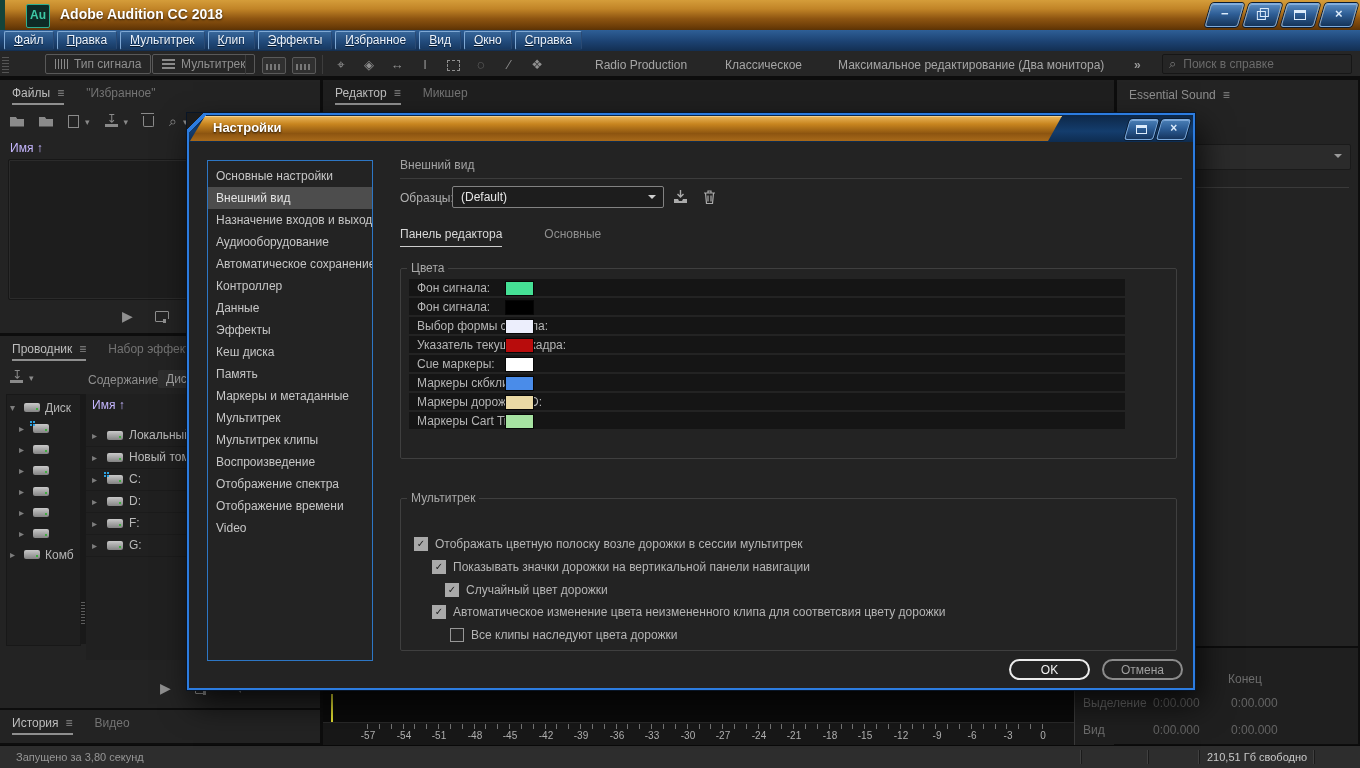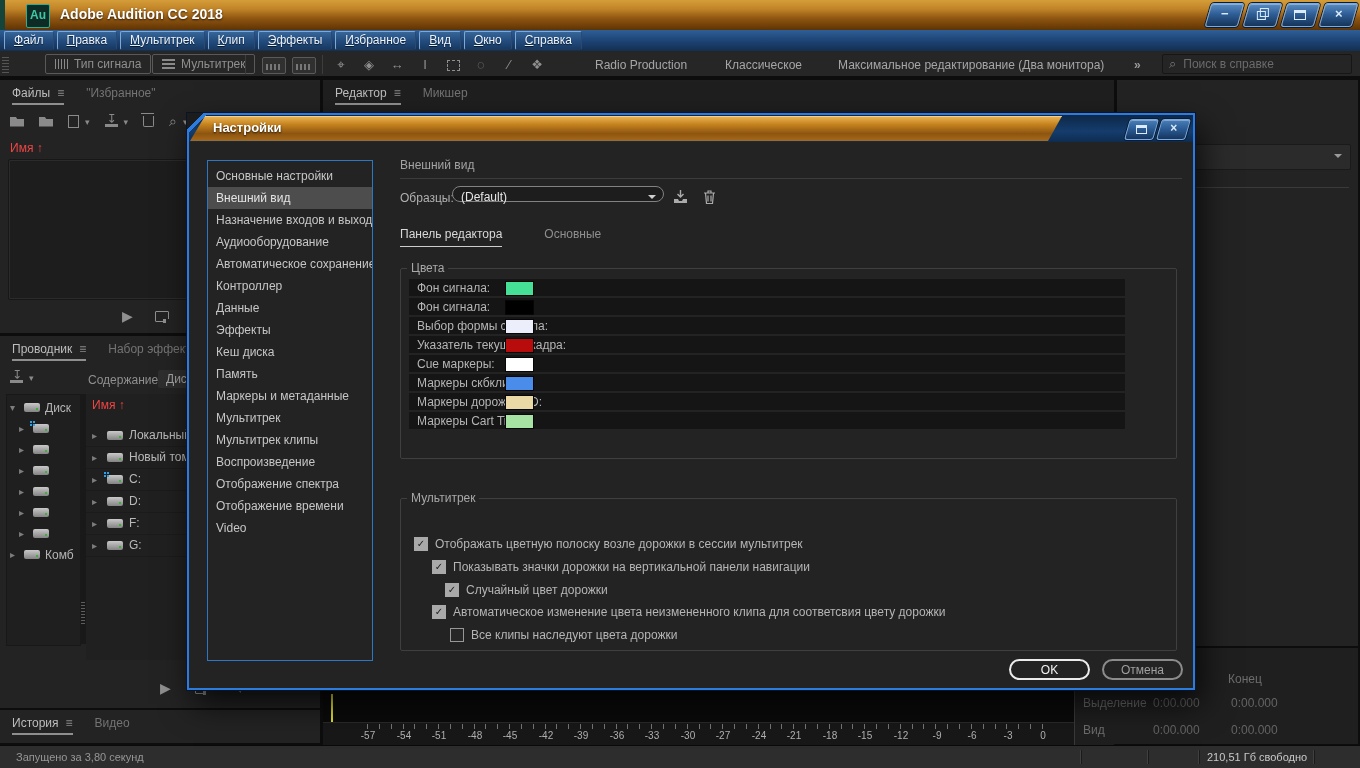--- a/index.html
+++ b/index.html
@@ -75,21 +75,21 @@
     clip-path:polygon(0 0,40% 0,52% 25%,100% 25%,100% 100%,0 100%);}
   .i-file{display:inline-block;width:9px;height:11px;border:1px solid #8a8a8a;}
   .i-trash{display:inline-block;width:9px;height:10px;border:1px solid #8a8a8a;border-top:none;
     border-radius:0 0 2px 2px;position:relative;}
   .i-trash::before{content:"";position:absolute;left:-3px;top:-3px;width:13px;height:1px;background:#8a8a8a;}
   .i-save{display:inline-block;width:13px;height:11px;position:relative;}
   .i-save::before{content:"↧";position:absolute;left:2px;top:-4px;font-size:12px;color:#8a8a8a;}
   .i-save::after{content:"";position:absolute;left:0;bottom:0;width:13px;height:3px;background:#8a8a8a;}
   .dd{font-size:9px;color:#8a8a8a;margin-left:-9px;}
   .listbox{position:absolute;background:#1d1d1d;border:1px solid #171717;border-radius:2px;box-shadow:inset 0 0 0 1px #2b2b2b;}
-  .colhead{color:#ef4444;font-size:12px;}
+  .colhead{color:#c4b5fd;font-size:12px;}
   .play{color:#8f8f8f;font-size:14px;}
   .i-loop{display:inline-block;width:12px;height:9px;border:1px solid #8f8f8f;border-radius:1px;position:relative;}
   .i-loop::after{content:"";position:absolute;right:-2px;bottom:-2px;width:4px;height:4px;background:#232323;border-left:3px solid #8f8f8f;}
   .i-speaker{display:inline-block;width:12px;height:10px;position:relative;}
   .i-speaker::before{content:"";position:absolute;left:0;top:3px;width:3px;height:4px;background:#8f8f8f;}
   .i-speaker::after{content:"";position:absolute;left:2px;top:0;border:5px solid transparent;border-right:6px solid #8f8f8f;border-left:none;}
 
   
   .treebox{position:absolute;background:#1f1f1f;border:1px solid #181818;}
   .trow{position:absolute;height:21px;display:flex;align-items:center;gap:5px;color:#b5b5b5;white-space:nowrap;overflow:hidden;}
@@ -146,22 +146,22 @@
     background:linear-gradient(135deg,#1c1c1c 42%,#2c7ce0 42%,#2c7ce0 54%,rgba(0,0,0,0) 54%);}
 
   .catlist{position:absolute;left:18px;top:45px;width:166px;height:501px;border:1px solid #2d76c4;
     background:#232323;box-sizing:border-box;padding-top:4px;}
   .cat{height:22px;line-height:22px;padding-left:8px;color:#c6c6c6;font-size:12px;white-space:nowrap;overflow:hidden;}
   .cat.sel{background:#4d4d4d;color:#e4e4e4;}
 
   .sectitle{position:absolute;left:211px;top:43px;color:#a3a3a3;font-size:12px;}
   .sechr{position:absolute;left:211px;top:63px;width:782px;height:1px;background:#3c3c3c;}
   .samples-label{position:absolute;left:211px;top:76px;color:#b0b0b0;font-size:12px;}
-  .select{position:absolute;left:263px;top:71px;width:212px;height:16px;background:#1d1d1d;
-    border:1px solid #828282;border-radius:10px;box-sizing:border-box;color:#e6e6e6;font-size:12px;
+  .select{position:absolute;left:263px;top:71px;width:212px;height:22px;background:#1d1d1d;
+    border:1px solid #828282;border-radius:2px;box-sizing:border-box;color:#e6e6e6;font-size:12px;
     line-height:20px;padding-left:8px;}
   .select .car{position:absolute;right:7px;top:8px;width:0;height:0;border:4px solid transparent;border-top-color:#cfcfcf;}
   .dicon{position:absolute;color:#ababab;}
 
   .dtabs{position:absolute;left:211px;top:112px;display:flex;gap:42px;font-size:12px;}
   .dtab{color:#8f8f8f;padding-bottom:5px;}
   .dtab.active{color:#d8d8d8;border-bottom:1px solid #cdcdcd;}
 
   fieldset{position:absolute;border:1px solid #3f3f3f;border-radius:2px;margin:0;padding:0;}
   legend{color:#a8a8a8;font-size:12px;padding:0 4px;margin-left:6px;}
@@ -409,20 +409,23 @@
       <span class="rl" style="left:578px">-12</span>
       <span class="rl" style="left:614px">-9</span>
       <span class="rl" style="left:649px">-6</span>
       <span class="rl" style="left:685px">-3</span>
       <span class="rl" style="left:720px">0</span>
     </div>
     <div class="abs" style="left:751px;top:610px;width:1px;height:55px;background:#3a3a3a;"></div>
   </div>
 
   <div class="panel" style="left:1117px;top:80px;width:241px;height:566px;">
+    <div class="ptabs">
+      <span class="ptab active" style="border-bottom:none;color:#8f8f8f;"><span>Essential Sound</span><span class="pmenu">≡</span></span>
+    </div>
     <div class="es-dd" style="left:8px;top:64px;width:224px;">
         <span class="car"></span>
       </div>
     <div class="abs" style="left:8px;top:107px;width:224px;height:1px;background:#3a3a3a;"></div>
   </div>
 
   <div class="panel" style="left:1075px;top:648px;width:283px;height:96px;background:#1f1f1f;">
     <div class="tlabel" style="left:153px;top:24px;">Конец</div>
     <div class="tlabel" style="left:8px;top:48px;">Выделение</div>
     <div class="tval" style="left:78px;top:48px;">0:00.000</div>

